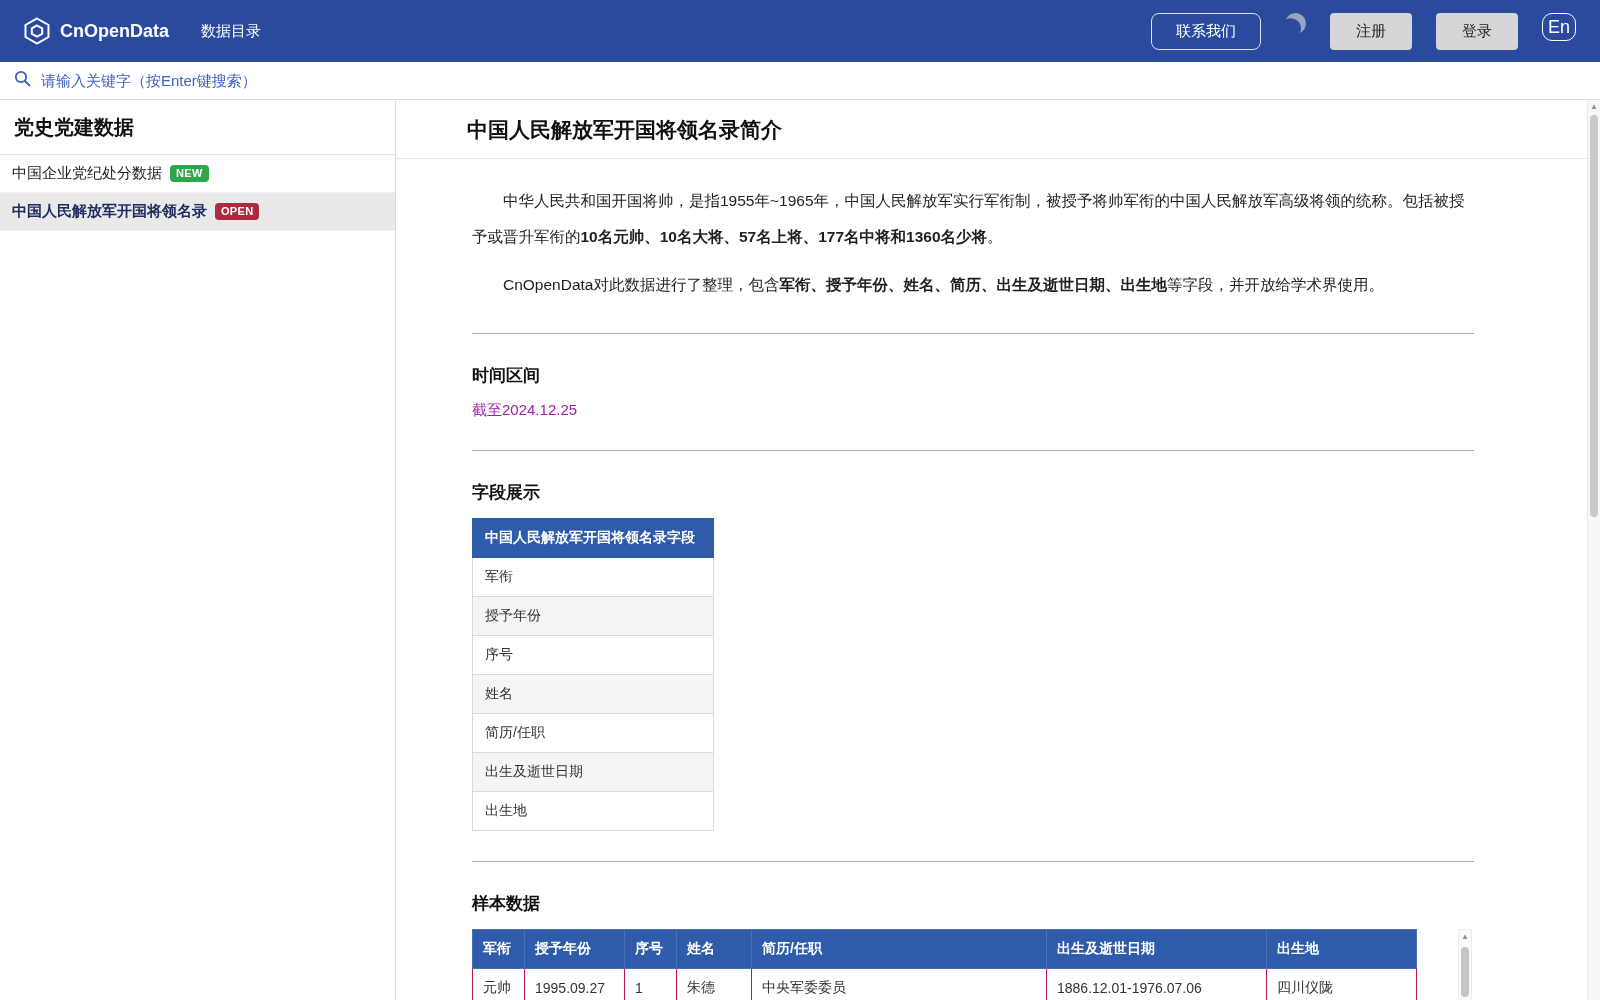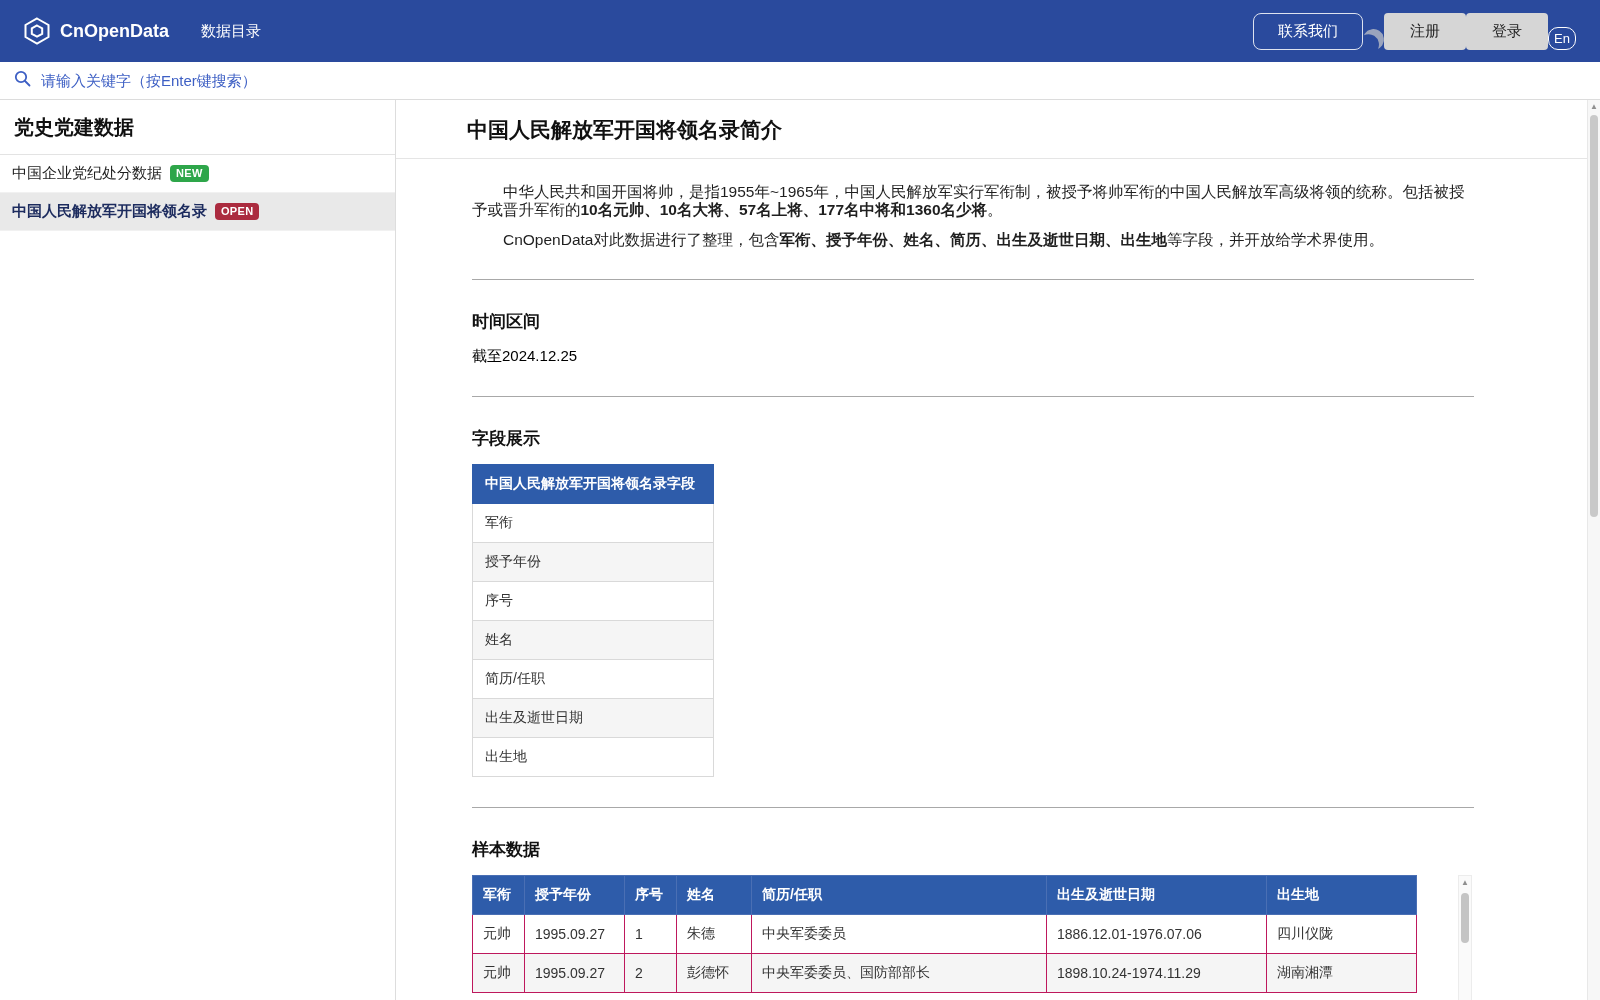--- a/index.html
+++ b/index.html
@@ -18,37 +18,37 @@
   
   .navbar{
     height:62px;background:var(--navbar-bg);color:#fff;
     display:flex;align-items:center;justify-content:space-between;
     padding:0 24px;
   }
   .nav-left{display:flex;align-items:center;justify-content:center;}
   .brand{display:flex;align-items:center;gap:10px;font-size:18px;font-weight:bold;cursor:pointer;}
   .brand svg{display:block;}
   .nav-menu{margin-left:32px;font-size:15px;cursor:pointer;color:#fff;}
-  .nav-right{display:flex;align-items:flex-end;}
+  .nav-right{display:flex;align-items:flex-start;gap:24px;}
   .btn-outline{
     background:transparent;border:1.5px solid #dde2ef;color:#fff;
     font-size:15px;padding:8px 24px;border-radius:8px;cursor:pointer;
     font-family:inherit;
   }
   .moon{
     width:21px;height:21px;border-radius:50%;
     box-shadow:inset -6px 4px 0 0 #9aa4bd;
     transform:rotate(-12deg);cursor:pointer;display:inline-block;
   }
   .btn-light{
     background:#d6d6d6;border:none;color:#1d1d1d;font-size:15px;
     padding:9px 26px;border-radius:4px;cursor:pointer;font-family:inherit;
   }
   .lang{
-    border:1px solid #fff;color:#fff;font-size:13px;line-height:1;
+    border:1px solid #fff;color:#fff;font-size:18px;line-height:1;
     padding:4px 5px;border-radius:10px;cursor:pointer;
   }
   
   .searchbar{
     height:38px;display:flex;align-items:center;gap:8px;
     padding:0 14px;border-bottom:1px solid #dcdcdc;background:#fff;
   }
   .searchbar input{
     border:none;outline:none;flex:1;font-size:15px;color:var(--accent-blue);
     font-family:inherit;background:transparent;
@@ -70,25 +70,25 @@
   .badge{
     color:#fff;font-size:11px;font-weight:bold;padding:3px 6px;
     border-radius:4px;letter-spacing:.3px;line-height:1;
   }
   
   .content{flex:1;overflow:hidden;position:relative;background:#fff;}
   .title-row{padding:16px 16px 14px 71px;border-bottom:1px solid #e5e5e5;}
   .title-row h2{margin:0;font-size:21px;font-weight:bold;color:#101010;}
   .inner{padding:12px 126px 0 76px;}
   .intro p{
-    font-size:15.5px;line-height:18px;color:#1f1f1f;margin:12px 0;text-indent:2em;
+    font-size:15.5px;line-height:36px;color:#1f1f1f;margin:12px 0;text-indent:2em;
   }
   .inner hr{border:none;border-top:1px solid #a8a8a8;margin:30px 0;}
   .inner h3{font-size:17px;font-weight:bold;color:#111;margin:26px 0 14px;}
-  .time-value{font-size:15px;color:#000000;margin:12px 0 4px;}
+  .time-value{font-size:15px;color:#a21caf;margin:12px 0 4px;}
   table{border-collapse:collapse;table-layout:fixed;}
   .fields-table{width:242px;margin-top:4px;}
   .fields-table th{
     background:var(--table-header-bg);color:#fff;font-size:14px;font-weight:bold;
     text-align:left;padding:10px 12px;border:1px solid var(--table-header-bg);
   }
   .fields-table td{
     border:1px solid #d9d9d9;font-size:14px;color:#333;padding:10px 12px;background:#fff;
   }
   .fields-table tbody tr:nth-child(even) td{background:#f5f5f5;}

